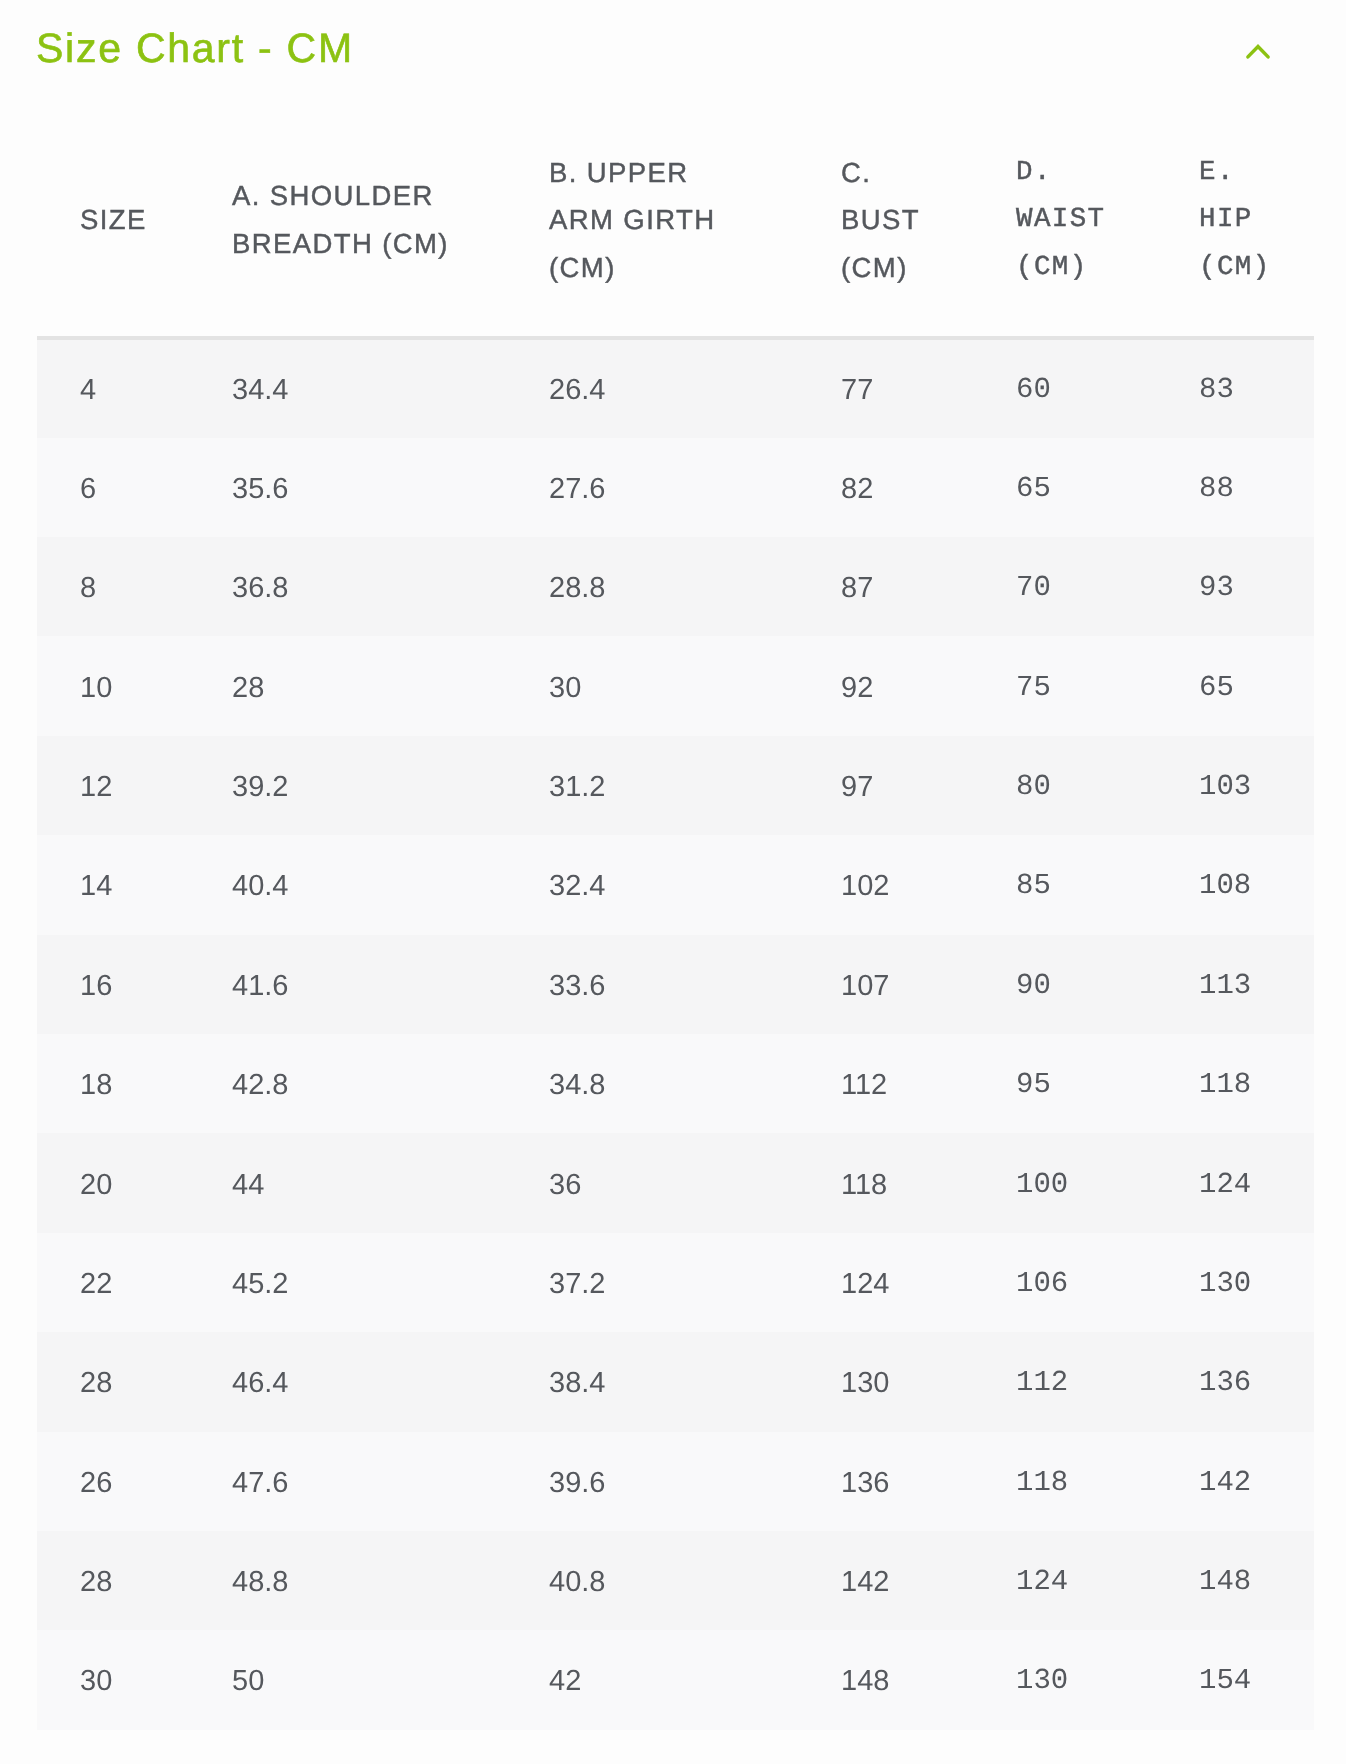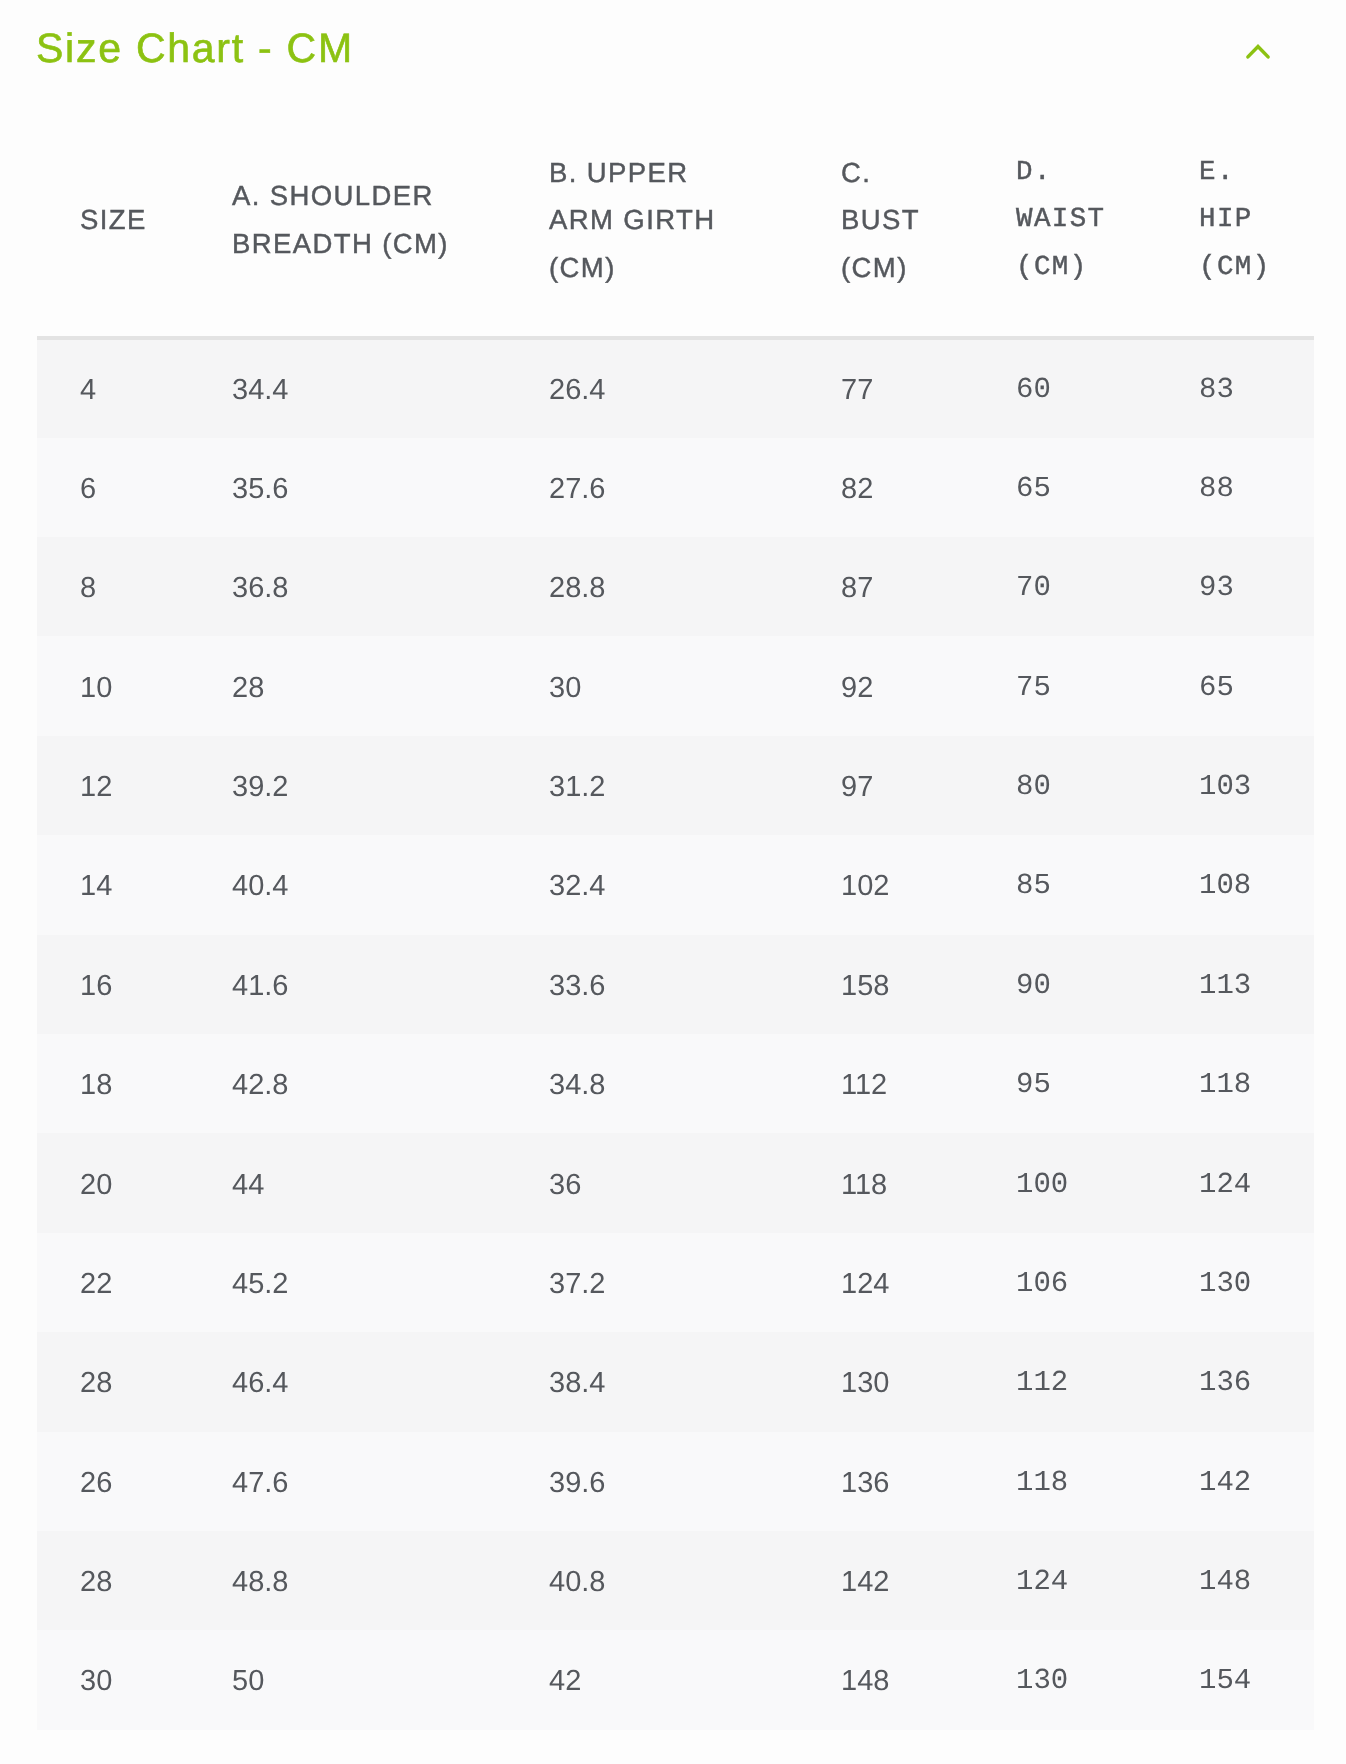--- a/index.html
+++ b/index.html
@@ -175,21 +175,21 @@
           <td class="c2">40.4</td>
           <td class="c3">32.4</td>
           <td class="c4">102</td>
           <td class="c5">85</td>
           <td class="c6">108</td>
         </tr>
         <tr class="row-odd">
           <td class="c1">16</td>
           <td class="c2">41.6</td>
           <td class="c3">33.6</td>
-          <td class="c4">158</td>
+          <td class="c4">107</td>
           <td class="c5">90</td>
           <td class="c6">113</td>
         </tr>
         <tr class="row-even">
           <td class="c1">18</td>
           <td class="c2">42.8</td>
           <td class="c3">34.8</td>
           <td class="c4">112</td>
           <td class="c5">95</td>
           <td class="c6">118</td>

